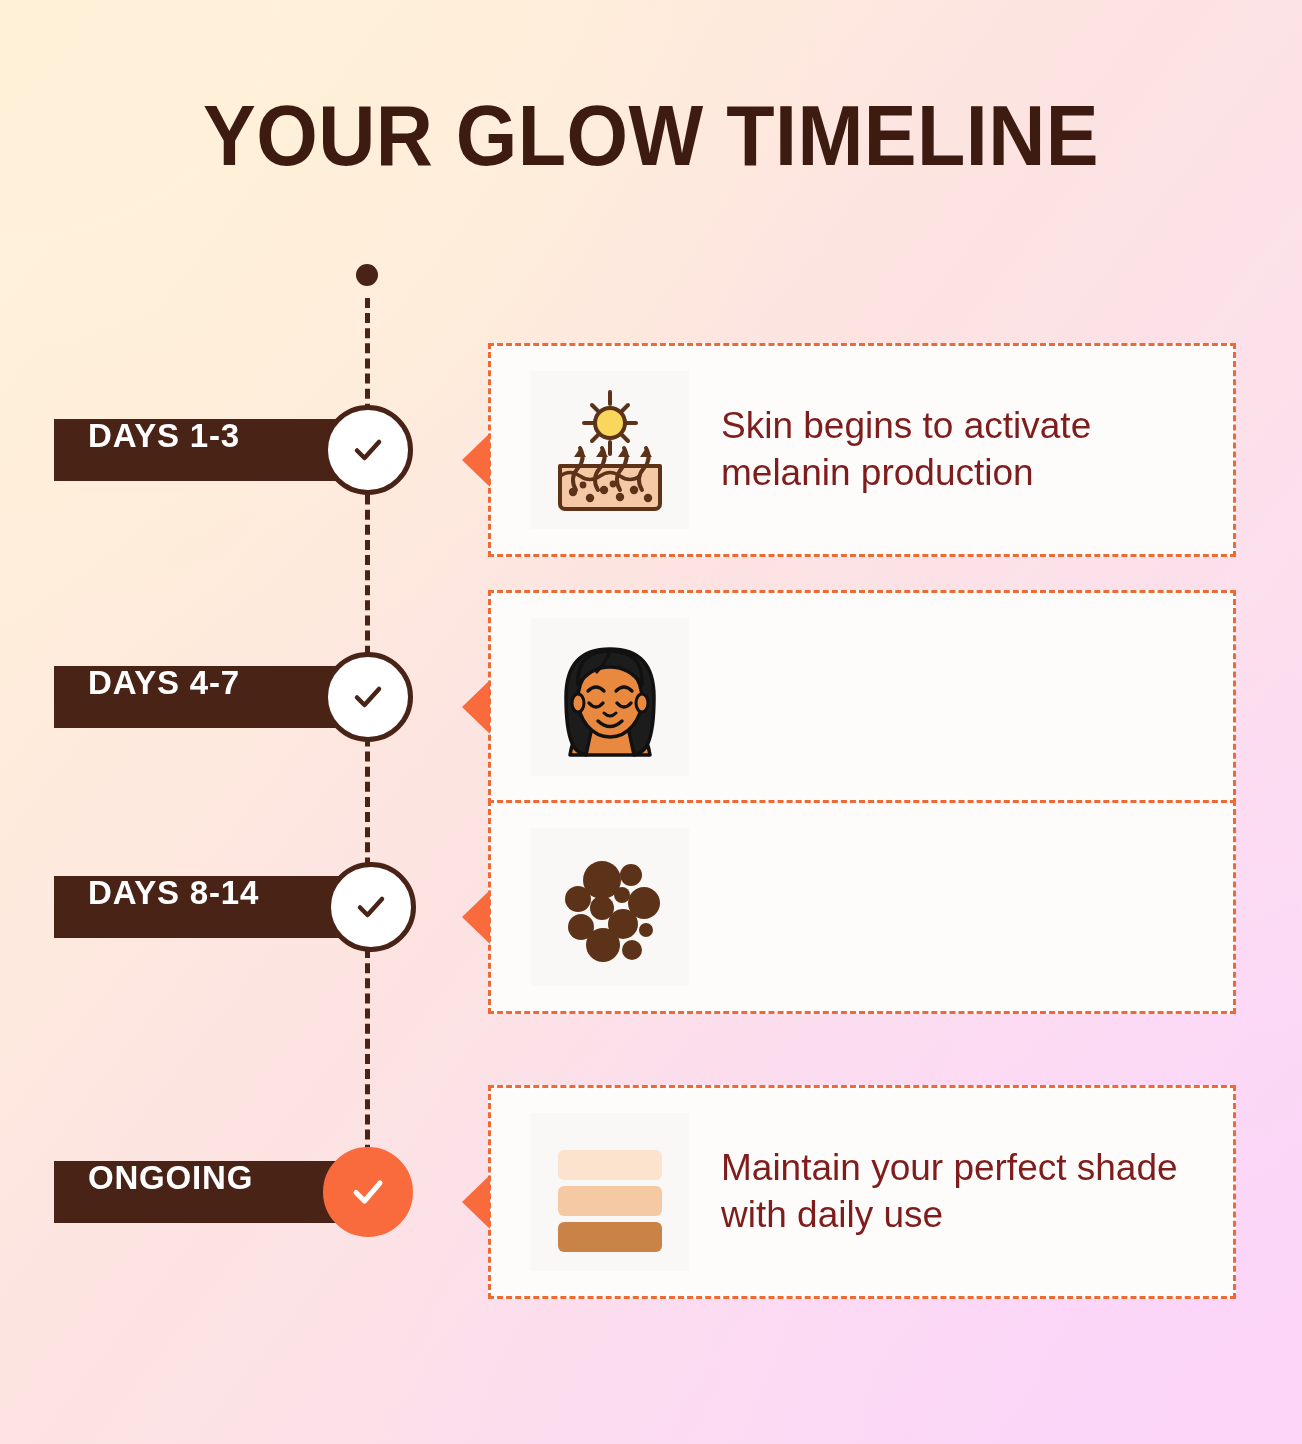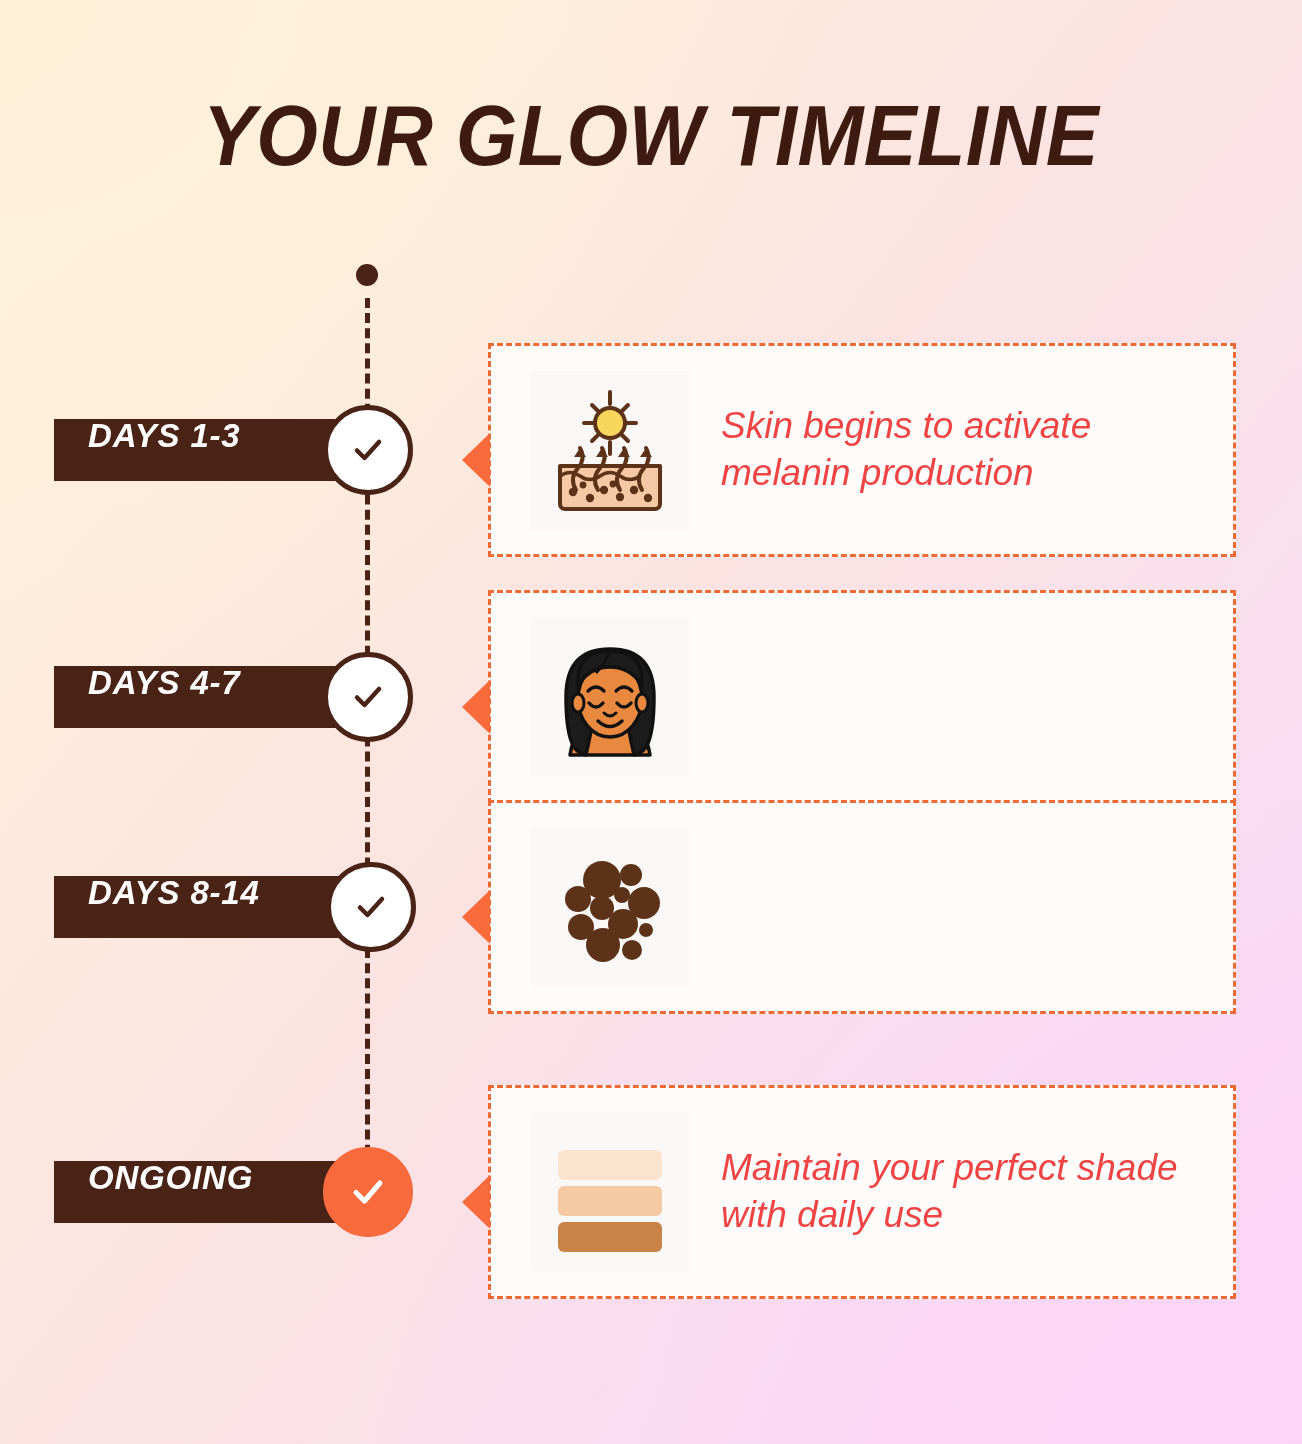--- a/index.html
+++ b/index.html
@@ -16,21 +16,20 @@
       radial-gradient(ellipse 110% 85% at 0% 0%, rgba(255,241,216,1) 0%, rgba(255,241,216,0.0) 58%),
       linear-gradient(128deg, #FFF2DC 0%, #FEEBDC 26%, #FCE3E2 48%, #FBE0EC 68%, #FBDCF4 86%, #FAD7F8 100%);
     overflow: hidden;
     position: relative;
   }
 
   .page {
     position: relative;
     width: 1302px;
     height: 1188px;
-    font-style: italic;
   }
 
   
   .title {
     position: absolute;
     top: 92px;
     left: 0;
     width: 1302px;
     text-align: center;
     font-family: "Liberation Sans Narrow", "Liberation Sans", sans-serif;
@@ -151,21 +150,21 @@
     align-items: center;
     justify-content: center;
     background: #FAF8F6;
   }
   .icon-box svg { display: block; }
 
   .card-text {
     margin-left: 32px;
     font-size: 37px;
     line-height: 1.26;
-    color: #ef4444;
+    color: #7f1d1d;
     font-weight: 400;
     max-width: 470px;
   }
 </style>
 </head>
 <body>
 
 <div class="page">
 
   <div class="title">YOUR GLOW TIMELINE</div>

